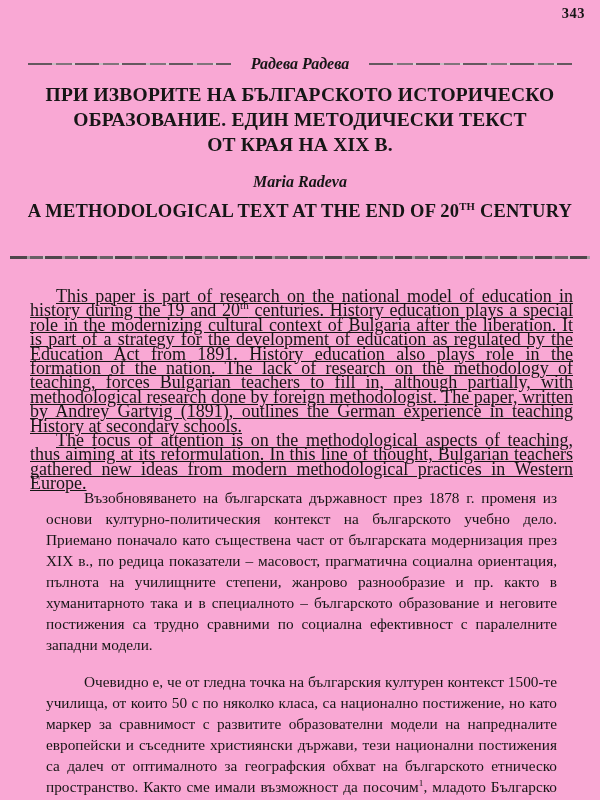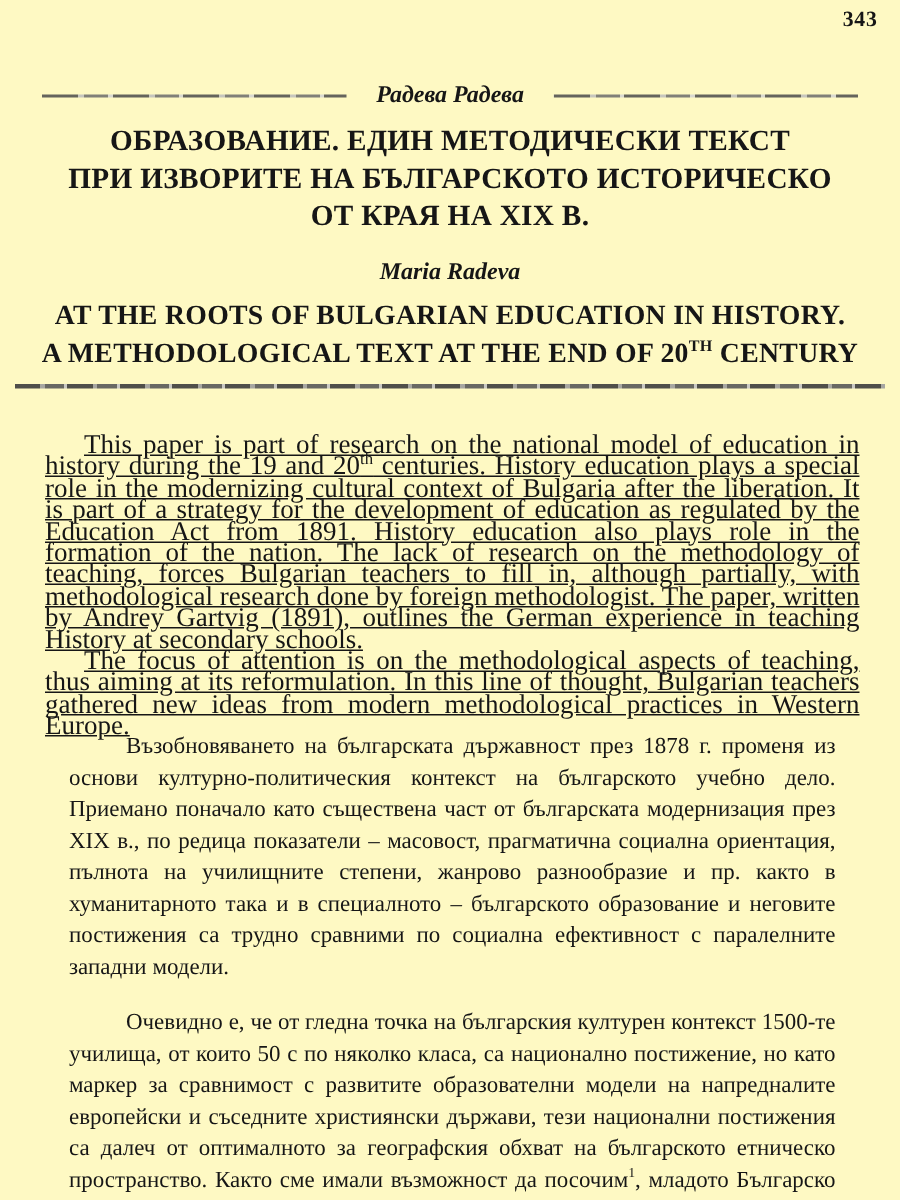--- a/index.html
+++ b/index.html
@@ -4,21 +4,21 @@
 <style>
   html, body {
     margin: 0;
     padding: 0;
     background: #ffffff;
   }
   .page {
     position: relative;
     width: 600px;
     height: 800px;
-    background: #fef9c3;
+    background: #f9a8d4;
     color: #161616;
     font-family: "Liberation Serif", "DejaVu Serif", serif;
     overflow: hidden;
   }
   .page-number {
     position: absolute;
     top: 5px;
     right: 15px;
     font-size: 14.5px;
     font-weight: bold;
@@ -143,29 +143,28 @@
 
   <div class="page-number">343</div>
 
   <div class="author-row">
     <span class="deco-rule"></span>
     <span class="author-bg">Радева Радева</span>
     <span class="deco-rule"></span>
   </div>
 
   <h1 class="title-bg">
+    <span class="tline">ПРИ ИЗВОРИТЕ НА БЪЛГАРСКОТО ИСТОРИЧЕСКО</span>
     <span class="tline">ОБРАЗОВАНИЕ. ЕДИН МЕТОДИЧЕСКИ ТЕКСТ</span>
-    <span class="tline">ПРИ ИЗВОРИТЕ НА БЪЛГАРСКОТО ИСТОРИЧЕСКО</span>
     <span class="tline">ОТ КРАЯ НА XIX В.</span>
   </h1>
 
   <div class="author-en">Maria Radeva</div>
 
   <h2 class="title-en">
-    <span class="tline">AT THE ROOTS OF BULGARIAN EDUCATION IN HISTORY.</span>
     <span class="tline"><span>A METHODOLOGICAL TEXT AT THE END OF 20</span><sup>TH</sup><span> CENTURY</span></span>
   </h2>
 
   <div class="big-rule"></div>
 
   <div class="abstract">
     <p><span>This paper is part of research on the national model of education in history during the 19 and 20</span><sup>th</sup><span> centuries. History education plays a special role in the modernizing cultural context of Bulgaria after the liberation. It is part of a strategy for the development of education as regulated by the Education Act from 1891. History education also plays role in the formation of the nation. The lack of research on the methodology of teaching, forces Bulgarian teachers to fill in, although partially, with methodological research done by foreign methodologist. The paper, written by Andrey Gartvig (1891), outlines the German experience in teaching History at secondary schools.</span></p>
     <p>The focus of attention is on the methodological aspects of teaching, thus aiming at its reformulation. In this line of thought, Bulgarian teachers gathered new ideas from modern methodological practices in Western Europe.</p>
   </div>
 

